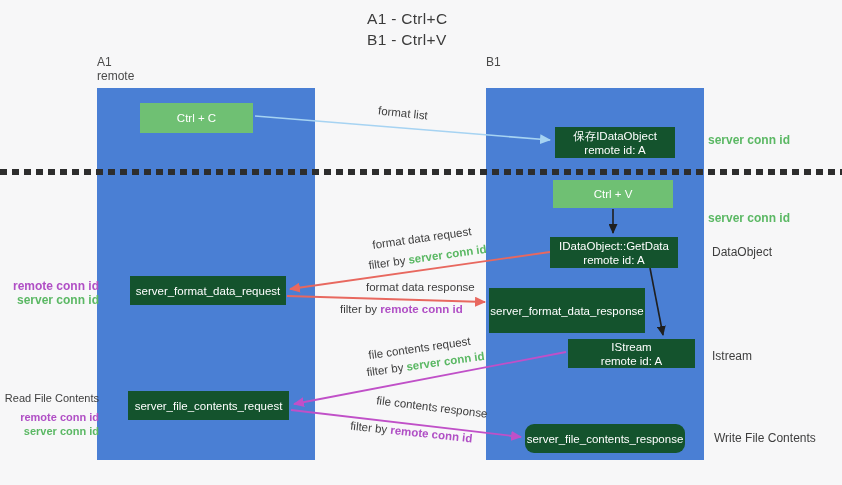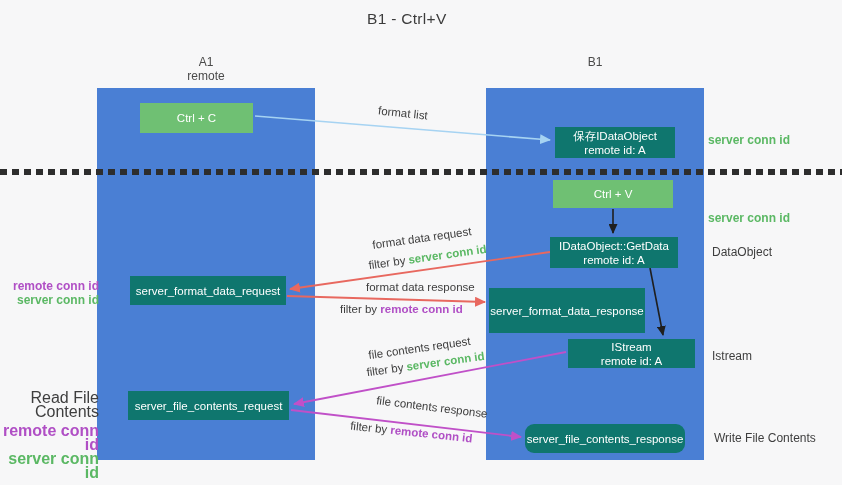--- a/index.html
+++ b/index.html
@@ -1,37 +1,38 @@
 <!DOCTYPE html>
 <html><head>
 <meta charset="utf-8">
 <style>
   html,body{margin:0;padding:0;}
   body{font-family:"Liberation Sans","DejaVu Sans",sans-serif;background:#f7f7f8;}
   #stage{position:relative;width:842px;height:485px;background:#f7f7f8;overflow:hidden;}
   .abs{position:absolute;}
   .title{font-size:15.5px;color:#3c3c3c;line-height:21px;letter-spacing:.3px;}
   .col{background:#4a7fd4;position:absolute;top:88px;height:372px;width:218px;}
-  .col-header{position:absolute;top:55px;width:218px;text-align:center;font-size:12px;color:#4a4a4a;line-height:14px;}
-  .node{position:absolute;background:#0f766e;color:#ffffff;font-size:11.5px;text-align:center;display:flex;flex-direction:column;justify-content:center;line-height:14px;z-index:10;}
+  .col-header{position:absolute;top:55px;width:218px;text-align:left;font-size:12px;color:#4a4a4a;line-height:14px;}
+  .node{position:absolute;background:#14532d;color:#ffffff;font-size:11.5px;text-align:center;display:flex;flex-direction:column;justify-content:center;line-height:14px;z-index:10;}
   .key{position:absolute;background:#6fc073;color:#ffffff;font-size:11.5px;text-align:center;display:flex;align-items:center;justify-content:center;z-index:10;}
   .dotted{position:absolute;left:0;top:169px;width:842px;height:6px;background:repeating-linear-gradient(to right,#2d2d2d 0 7px,rgba(0,0,0,0) 7px 12px);z-index:12;}
   .edge-label{position:absolute;font-size:11.5px;color:#3e3e3e;white-space:nowrap;z-index:15;}
   .side-label{position:absolute;font-size:12px;color:#3e3e3e;white-space:nowrap;z-index:15;}
   .green-id{color:#5bb864;font-weight:bold;}
   .purple-id{color:#b04fc5;font-weight:bold;}
   .left-block{position:absolute;left:0;width:99px;text-align:right;line-height:14px;z-index:15;}
   svg.arrows{position:absolute;left:0;top:0;z-index:8;pointer-events:none;}
 </style>
 </head>
 <body>
 
 <div id="stage">
 
   <div class="abs title" style="left:367px;top:8px;">
+    <div>A1 - Ctrl+C</div>
     <div>B1 - Ctrl+V</div>
   </div>
 
   <div class="col-header" style="left:97px;">
     <div>A1</div>
     <div>remote</div>
   </div>
   <div class="col-header" style="left:486px;">
     <div>B1</div>
   </div>
@@ -126,20 +127,20 @@
   <div class="side-label green-id" style="left:708px;top:133px;">server conn id</div>
   <div class="side-label green-id" style="left:708px;top:211px;">server conn id</div>
   <div class="side-label" style="left:712px;top:245px;">DataObject</div>
   <div class="side-label" style="left:712px;top:349px;">Istream</div>
   <div class="side-label" style="left:714px;top:431px;">Write File Contents</div>
 
   <div class="left-block" style="top:279px;font-size:12px;font-weight:bold;">
     <div class="purple-id">remote conn id</div>
     <div class="green-id">server conn id</div>
   </div>
-  <div class="left-block" style="top:391px;font-size:16px;">
+  <div class="left-block" style="top:391px;font-size:11px;">
     <div style="color:#3e3e3e;">Read File Contents</div>
     <div style="height:5px;"></div>
     <div class="purple-id" style="font-weight:bold;">remote conn id</div>
     <div class="green-id" style="font-weight:bold;">server conn id</div>
   </div>
 
 </div>
 
 </body></html>

